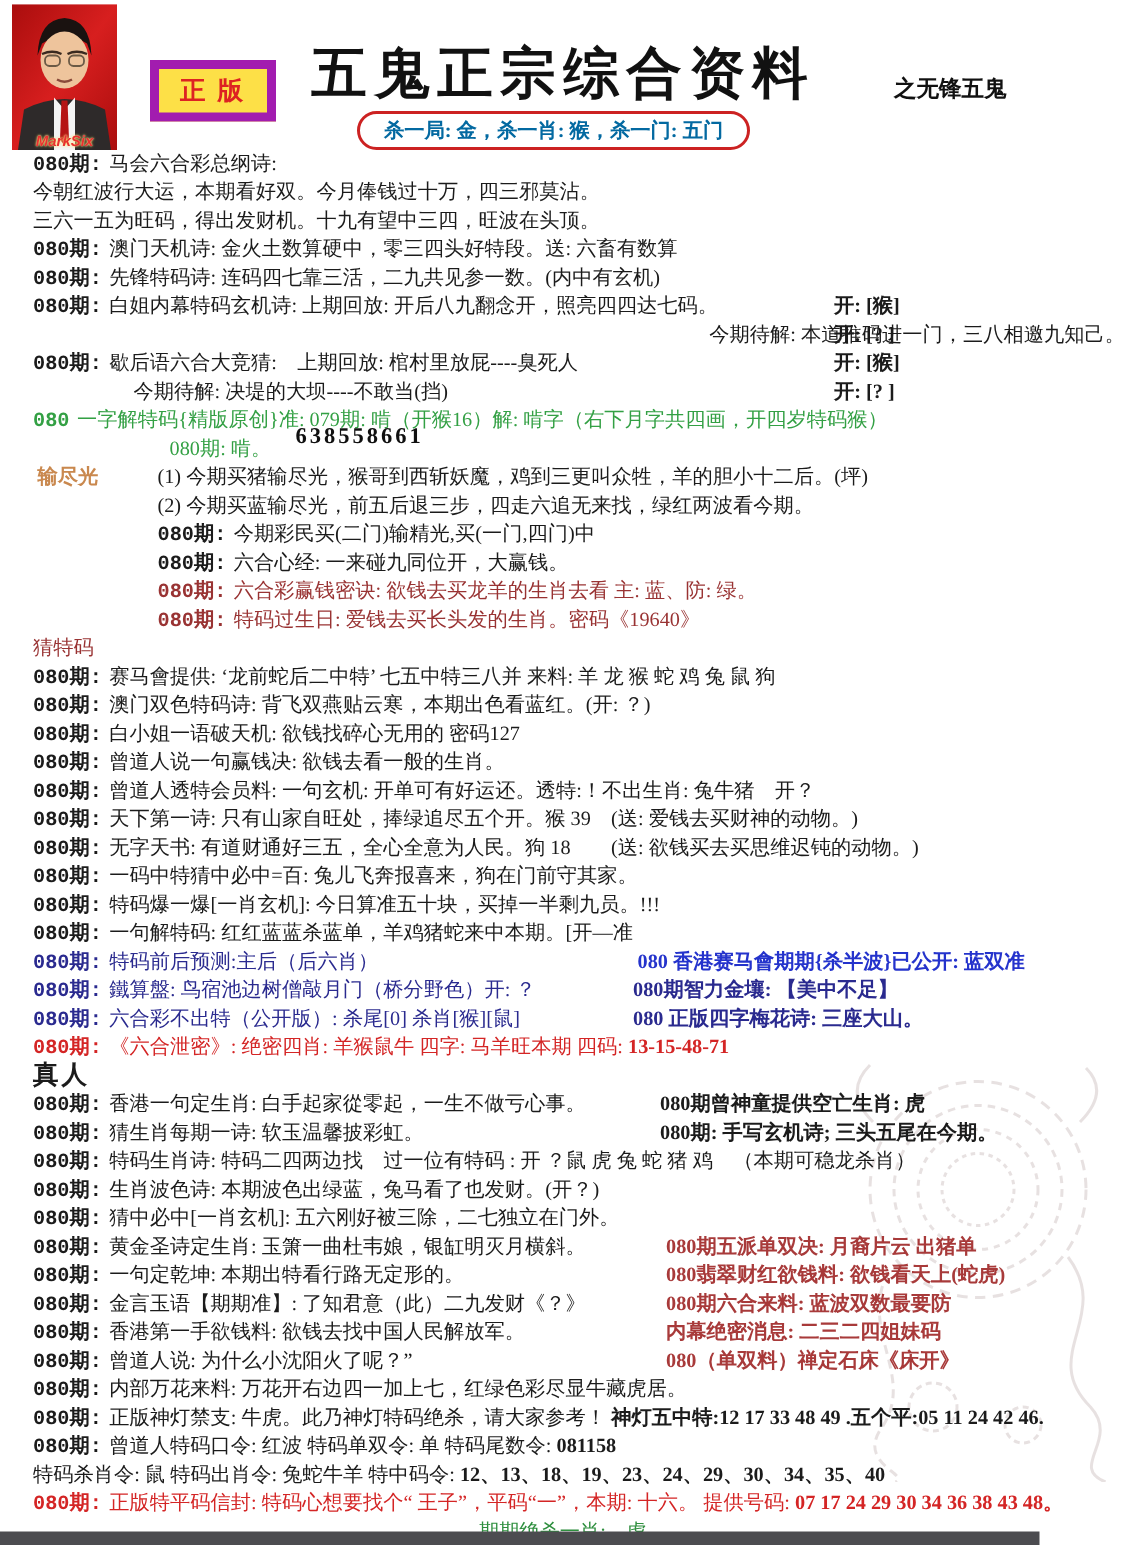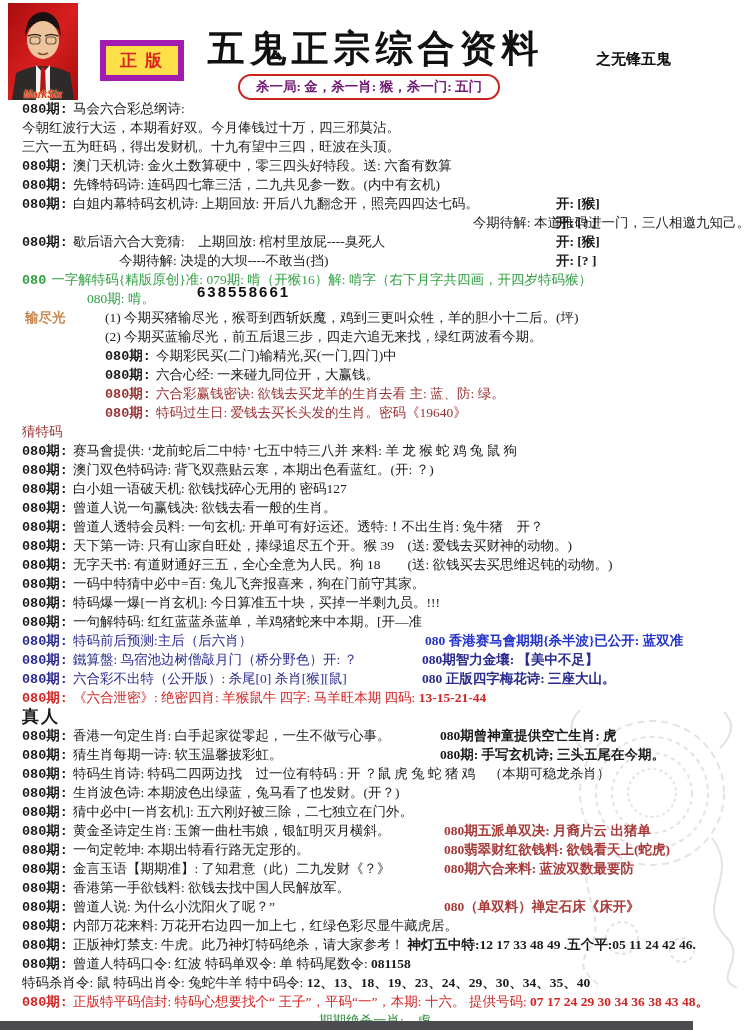--- a/index.html
+++ b/index.html
@@ -10,30 +10,30 @@
   .photo svg{display:block;}
   .photo-logo{position:absolute;left:0;bottom:0;width:100%;text-align:center;
         font-family:"Liberation Sans",sans-serif;font-weight:900;font-style:italic;font-size:10px;
         color:#e83030;text-shadow:0 0 2px #ffd54a, 0 0 1px #ffffff;letter-spacing:0px;}
   .badge{position:absolute;left:100px;top:40px;border:6px solid #a21caf;color:#dd2222;
         font-size:17px;font-weight:700;letter-spacing:8px;padding:3px 8px 3px 14px;background:#fde047;}
   .title{position:absolute;left:183px;top:24px;width:385px;text-align:center;
         font-size:37px;font-weight:700;letter-spacing:5px;color:#111;white-space:nowrap;}
   .subtitle-right{position:absolute;left:596px;top:50px;font-size:15px;font-weight:700;color:#111;}
   .kill-pill{position:absolute;left:238px;top:74px;border:2px solid #cc2222;border-radius:14px;
-        color:#701a75;font-size:13.5px;font-weight:700;padding:2px 16px;white-space:nowrap;background:#fff;}
+        color:#0369a1;font-size:13.5px;font-weight:700;padding:2px 16px;white-space:nowrap;background:#fff;}
   
   .content{position:absolute;left:0;top:99px;width:750px;}
   .row{position:relative;height:19px;line-height:19px;font-size:13.5px;white-space:nowrap;padding-left:22px;}
   .pfx{font-weight:700;margin-right:5px;font-family:Liberation Mono, monospace;}
   .btx{font-weight:700;}
   .rcol{position:absolute;top:0;font-weight:600;white-space:nowrap;}
   .rowlabel{position:absolute;top:0;font-weight:700;}
   .overlay-num{position:absolute;top:-7px;font-size:15px;font-weight:800;letter-spacing:2px;color:#101010;
-        font-family:Liberation Sans, sans-serif;}
+        font-family:Liberation Serif, serif;}
   .big{font-size:17px;font-weight:800;letter-spacing:2px;}
   .center{text-align:center;padding-left:0;}
   
   .maroon{color:#993333;} .red{color:#d42525;} .green{color:#33a044;} .green2{color:#2f8f3f;}
   .navy{color:#2a2a8f;} .blue{color:#2433cc;} .darkred{color:#a83a3a;} .orange{color:#c9884e;}
   
   .dragon{position:absolute;left:552px;top:688px;opacity:0.33;pointer-events:none;}
   .bottom-bar{position:absolute;left:0;top:1021px;width:693px;height:9px;background:#4c4c50;}
 </style>
 </head>
@@ -86,54 +86,54 @@
 
   <div class="content">
       <div class="row"><span class="pfx">080期:</span><span class="txt">马会六合彩总纲诗:</span></div>
       <div class="row"><span class="txt">今朝红波行大运，本期看好双。今月俸钱过十万，四三邪莫沾。</span></div>
       <div class="row"><span class="txt">三六一五为旺码，得出发财机。十九有望中三四，旺波在头顶。</span></div>
       <div class="row"><span class="pfx">080期:</span><span class="txt">澳门天机诗: 金火土数算硬中，零三四头好特段。送: 六畜有数算</span></div>
       <div class="row"><span class="pfx">080期:</span><span class="txt">先锋特码诗: 连码四七靠三活，二九共见参一数。(内中有玄机)</span></div>
       <div class="row"><span class="pfx">080期:</span><span class="txt">白姐内幕特码玄机诗: 上期回放: 开后八九翻念开，照亮四四达七码。</span><span class="rcol" style="left: 556px;">开: [猴]</span></div>
       <div class="row" style="padding-left: 120px; text-align: right;"><span class="txt">今期待解: 本道推码进一门，三八相邀九知己。</span><span class="rcol" style="left: 556px;">开: [? ]</span></div>
       <div class="row"><span class="pfx">080期:</span><span class="txt">歇后语六合大竞猜:　上期回放: 棺村里放屁----臭死人</span><span class="rcol" style="left: 556px;">开: [猴]</span></div>
-      <div class="row" style="padding-left: 119px;"><span class="txt">今期待解: 决堤的大坝----不敢当(挡)</span><span class="rcol" style="left: 556px;">开: [? ]</span></div>
+      <div class="row" style="padding-left: 89px;"><span class="txt">今期待解: 决堤的大坝----不敢当(挡)</span><span class="rcol" style="left: 556px;">开: [? ]</span></div>
       <div class="row green"><span class="pfx">080</span><span class="txt">一字解特码{精版原创}准: 079期: 啃（开猴16）解: 啃字（右下月字共四画，开四岁特码猴）</span></div>
-      <div class="row green" style="padding-left: 87px;"><span class="txt">080期: 啃。</span><span class="overlay-num" style="left: 197px;">638558661</span></div>
+      <div class="row green" style="padding-left: 113px;"><span class="txt">080期: 啃。</span><span class="overlay-num" style="left: 197px;">638558661</span></div>
       <div class="row" style="padding-left: 105px;"><span class="rowlabel orange" style="left: 25px;">输尽光</span><span class="txt">(1) 今期买猪输尽光，猴哥到西斩妖魔，鸡到三更叫众牲，羊的胆小十二后。(坪)</span></div>
       <div class="row" style="padding-left: 105px;"><span class="txt">(2) 今期买蓝输尽光，前五后退三步，四走六追无来找，绿红两波看今期。</span></div>
       <div class="row" style="padding-left: 105px;"><span class="pfx">080期:</span><span class="txt">今期彩民买(二门)输精光,买(一门,四门)中</span></div>
       <div class="row" style="padding-left: 105px;"><span class="pfx">080期:</span><span class="txt">六合心经: 一来碰九同位开，大赢钱。</span></div>
       <div class="row maroon" style="padding-left: 105px;"><span class="pfx">080期:</span><span class="txt">六合彩赢钱密诀: 欲钱去买龙羊的生肖去看 主: 蓝、防: 绿。</span></div>
       <div class="row maroon" style="padding-left: 105px;"><span class="pfx">080期:</span><span class="txt">特码过生日: 爱钱去买长头发的生肖。密码《19640》</span></div>
       <div class="row maroon"><span class="txt">猜特码</span></div>
       <div class="row"><span class="pfx">080期:</span><span class="txt">赛马會提供: ‘龙前蛇后二中特’ 七五中特三八并 来料: 羊 龙 猴 蛇 鸡 兔 鼠 狗</span></div>
       <div class="row"><span class="pfx">080期:</span><span class="txt">澳门双色特码诗: 背飞双燕贴云寒，本期出色看蓝红。(开: ？)</span></div>
       <div class="row"><span class="pfx">080期:</span><span class="txt">白小姐一语破天机: 欲钱找碎心无用的 密码127</span></div>
       <div class="row"><span class="pfx">080期:</span><span class="txt">曾道人说一句赢钱决: 欲钱去看一般的生肖。</span></div>
       <div class="row"><span class="pfx">080期:</span><span class="txt">曾道人透特会员料: 一句玄机: 开单可有好运还。透特:！不出生肖: 兔牛猪　开？</span></div>
       <div class="row"><span class="pfx">080期:</span><span class="txt">天下第一诗: 只有山家自旺处，捧绿追尽五个开。猴 39　(送: 爱钱去买财神的动物。)</span></div>
       <div class="row"><span class="pfx">080期:</span><span class="txt">无字天书: 有道财通好三五，全心全意为人民。狗 18　　(送: 欲钱买去买思维迟钝的动物。)</span></div>
       <div class="row"><span class="pfx">080期:</span><span class="txt">一码中特猜中必中=百: 兔儿飞奔报喜来，狗在门前守其家。</span></div>
       <div class="row"><span class="pfx">080期:</span><span class="txt">特码爆一爆[一肖玄机]: 今日算准五十块，买掉一半剩九员。!!!</span></div>
       <div class="row"><span class="pfx">080期:</span><span class="txt">一句解特码: 红红蓝蓝杀蓝单，羊鸡猪蛇来中本期。[开—准</span></div>
       <div class="row navy"><span class="pfx">080期:</span><span class="txt">特码前后预测:主后（后六肖）</span><span class="rcol blue" style="left: 425px;">080 香港赛马會期期{杀半波}已公开: 蓝双准</span></div>
       <div class="row navy"><span class="pfx">080期:</span><span class="txt">鐵算盤: 鸟宿池边树僧敲月门（桥分野色）开: ？</span><span class="rcol navy" style="left: 422px;">080期智力金壤: 【美中不足】</span></div>
       <div class="row navy"><span class="pfx">080期:</span><span class="txt">六合彩不出特（公开版）: 杀尾[0] 杀肖[猴][鼠]</span><span class="rcol navy" style="left: 422px;">080 正版四字梅花诗: 三座大山。</span></div>
-      <div class="row red"><span class="pfx">080期:</span><span class="txt">《六合泄密》: 绝密四肖: 羊猴鼠牛 四字: 马羊旺本期 四码: </span><span class="btx">13-15-21-44</span></div>
+      <div class="row red"><span class="pfx">080期:</span><span class="txt">《六合泄密》: 绝密四肖: 羊猴鼠牛 四字: 马羊旺本期 四码: </span><span class="btx">13-15-48-71</span></div>
       <div class="row big"><span class="txt">真人</span></div>
       <div class="row"><span class="pfx">080期:</span><span class="txt">香港一句定生肖: 白手起家從零起，一生不做亏心事。</span><span class="rcol" style="left: 440px; text-align: center;">080期曾神童提供空亡生肖: 虎</span></div>
       <div class="row"><span class="pfx">080期:</span><span class="txt">猜生肖每期一诗: 软玉温馨披彩虹。</span><span class="rcol" style="left: 440px;">080期: 手写玄机诗; 三头五尾在今期。</span></div>
       <div class="row"><span class="pfx">080期:</span><span class="txt">特码生肖诗: 特码二四两边找　过一位有特码 : 开 ？鼠 虎 兔 蛇 猪 鸡　（本期可稳龙杀肖）</span></div>
       <div class="row"><span class="pfx">080期:</span><span class="txt">生肖波色诗: 本期波色出绿蓝，兔马看了也发财。(开？)</span></div>
       <div class="row"><span class="pfx">080期:</span><span class="txt">猜中必中[一肖玄机]: 五六刚好被三除，二七独立在门外。</span></div>
       <div class="row"><span class="pfx">080期:</span><span class="txt">黄金圣诗定生肖: 玉箫一曲杜韦娘，银缸明灭月横斜。</span><span class="rcol darkred" style="left: 444px;">080期五派单双决: 月裔片云 出猪单</span></div>
       <div class="row"><span class="pfx">080期:</span><span class="txt">一句定乾坤: 本期出特看行路无定形的。</span><span class="rcol darkred" style="left: 444px;">080翡翠财红欲钱料: 欲钱看天上(蛇虎)</span></div>
       <div class="row"><span class="pfx">080期:</span><span class="txt">金言玉语【期期准】: 了知君意（此）二九发财《？》</span><span class="rcol darkred" style="left: 444px;">080期六合来料: 蓝波双数最要防</span></div>
-      <div class="row"><span class="pfx">080期:</span><span class="txt">香港第一手欲钱料: 欲钱去找中国人民解放军。</span></div>
+      <div class="row"><span class="pfx">080期:</span><span class="txt">香港第一手欲钱料: 欲钱去找中国人民解放军。</span><span class="rcol darkred" style="left: 444px;">内幕绝密消息: 二三二四姐妹码</span></div>
       <div class="row"><span class="pfx">080期:</span><span class="txt">曾道人说: 为什么小沈阳火了呢？”</span><span class="rcol darkred" style="left: 444px;">080（单双料）禅定石床《床开》</span></div>
       <div class="row"><span class="pfx">080期:</span><span class="txt">内部万花来料: 万花开右边四一加上七，红绿色彩尽显牛藏虎居。</span></div>
       <div class="row"><span class="pfx">080期:</span><span class="txt">正版神灯禁支: 牛虎。此乃神灯特码绝杀，请大家参考！ </span><span class="btx">神灯五中特:12 17 33 48 49 .五个平:05 11 24 42 46.</span></div>
       <div class="row"><span class="pfx">080期:</span><span class="txt">曾道人特码口令: 红波 特码单双令: 单 特码尾数令: </span><span class="btx">081158</span></div>
       <div class="row"><span class="txt">特码杀肖令: 鼠 特码出肖令: 兔蛇牛羊 特中码令: </span><span class="btx">12、13、18、19、23、24、29、30、34、35、40</span></div>
       <div class="row red"><span class="pfx">080期:</span><span class="txt">正版特平码信封: 特码心想要找个“ 王子”，平码“一”，本期: 十六。 提供号码: </span><span class="btx">07 17 24 29 30 34 36 38 43 48。</span></div>
       <div class="row green2 center"><span class="txt">期期绝杀一肖:　虎</span></div>
     </div>
 
   <div class="bottom-bar"></div>

